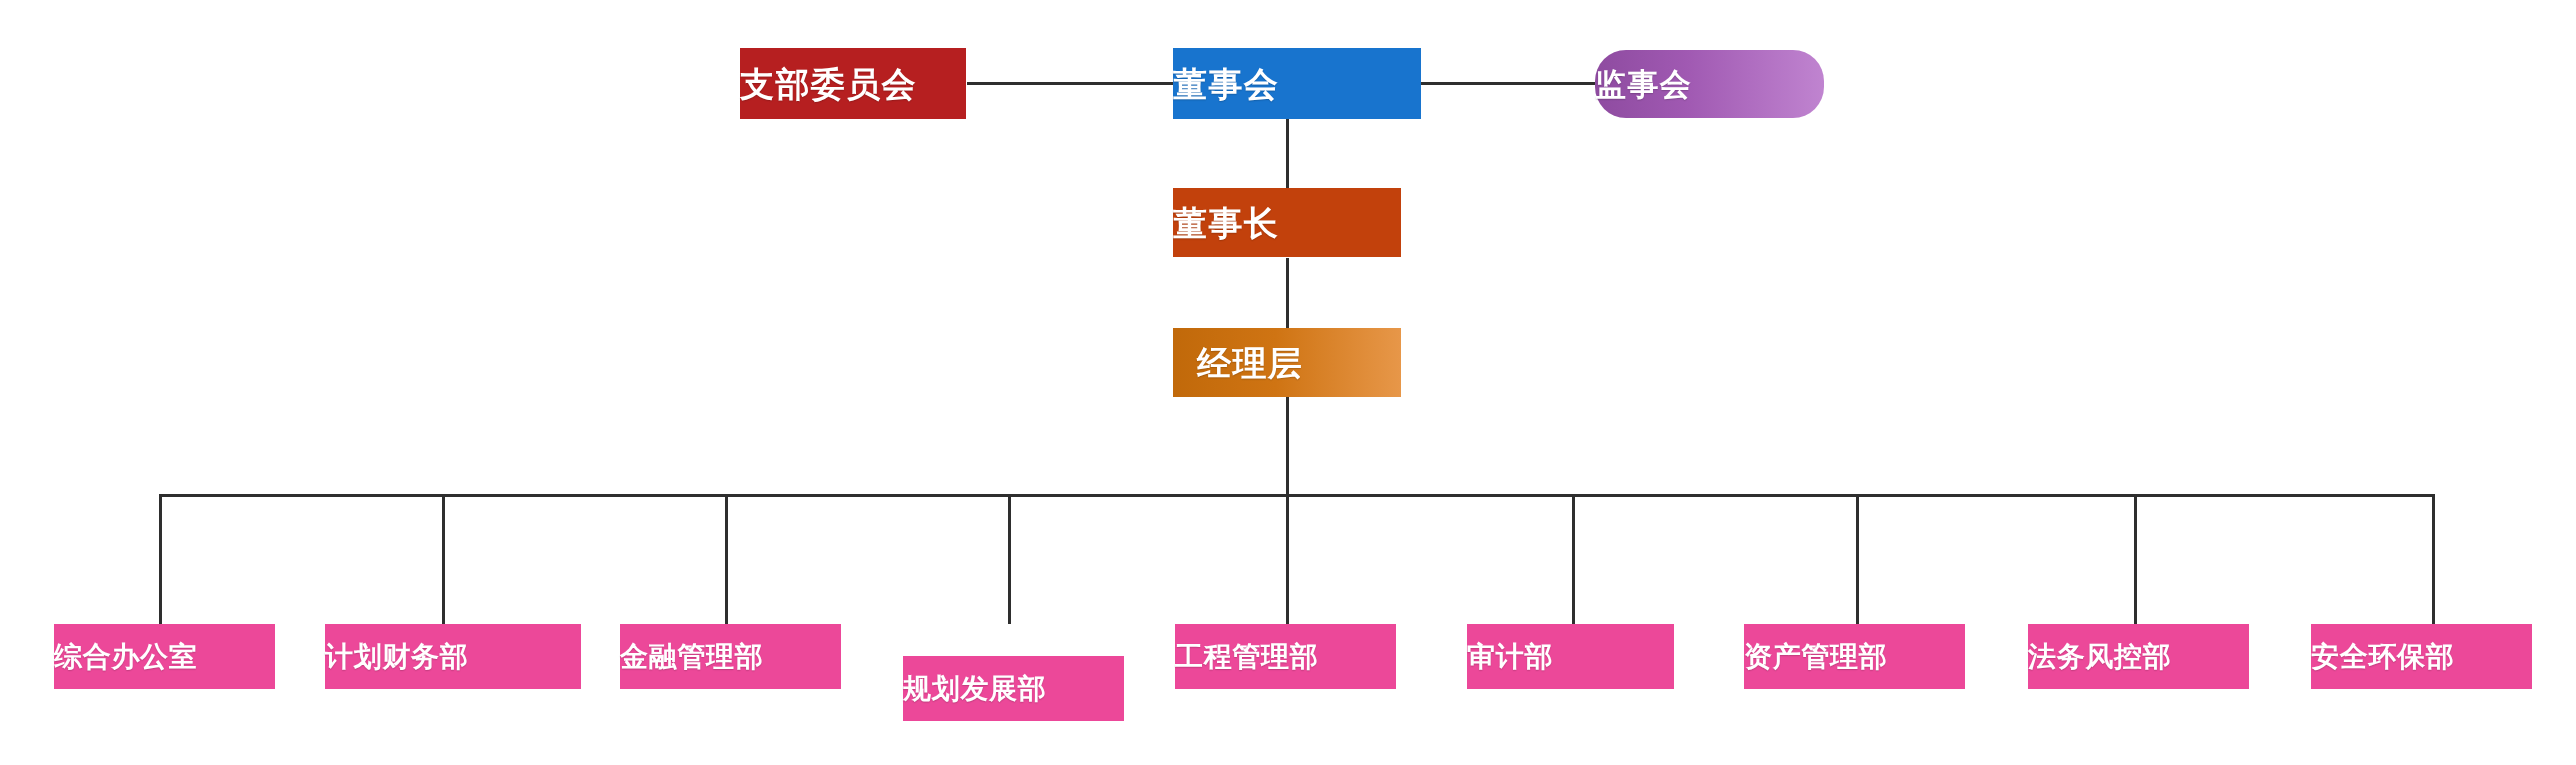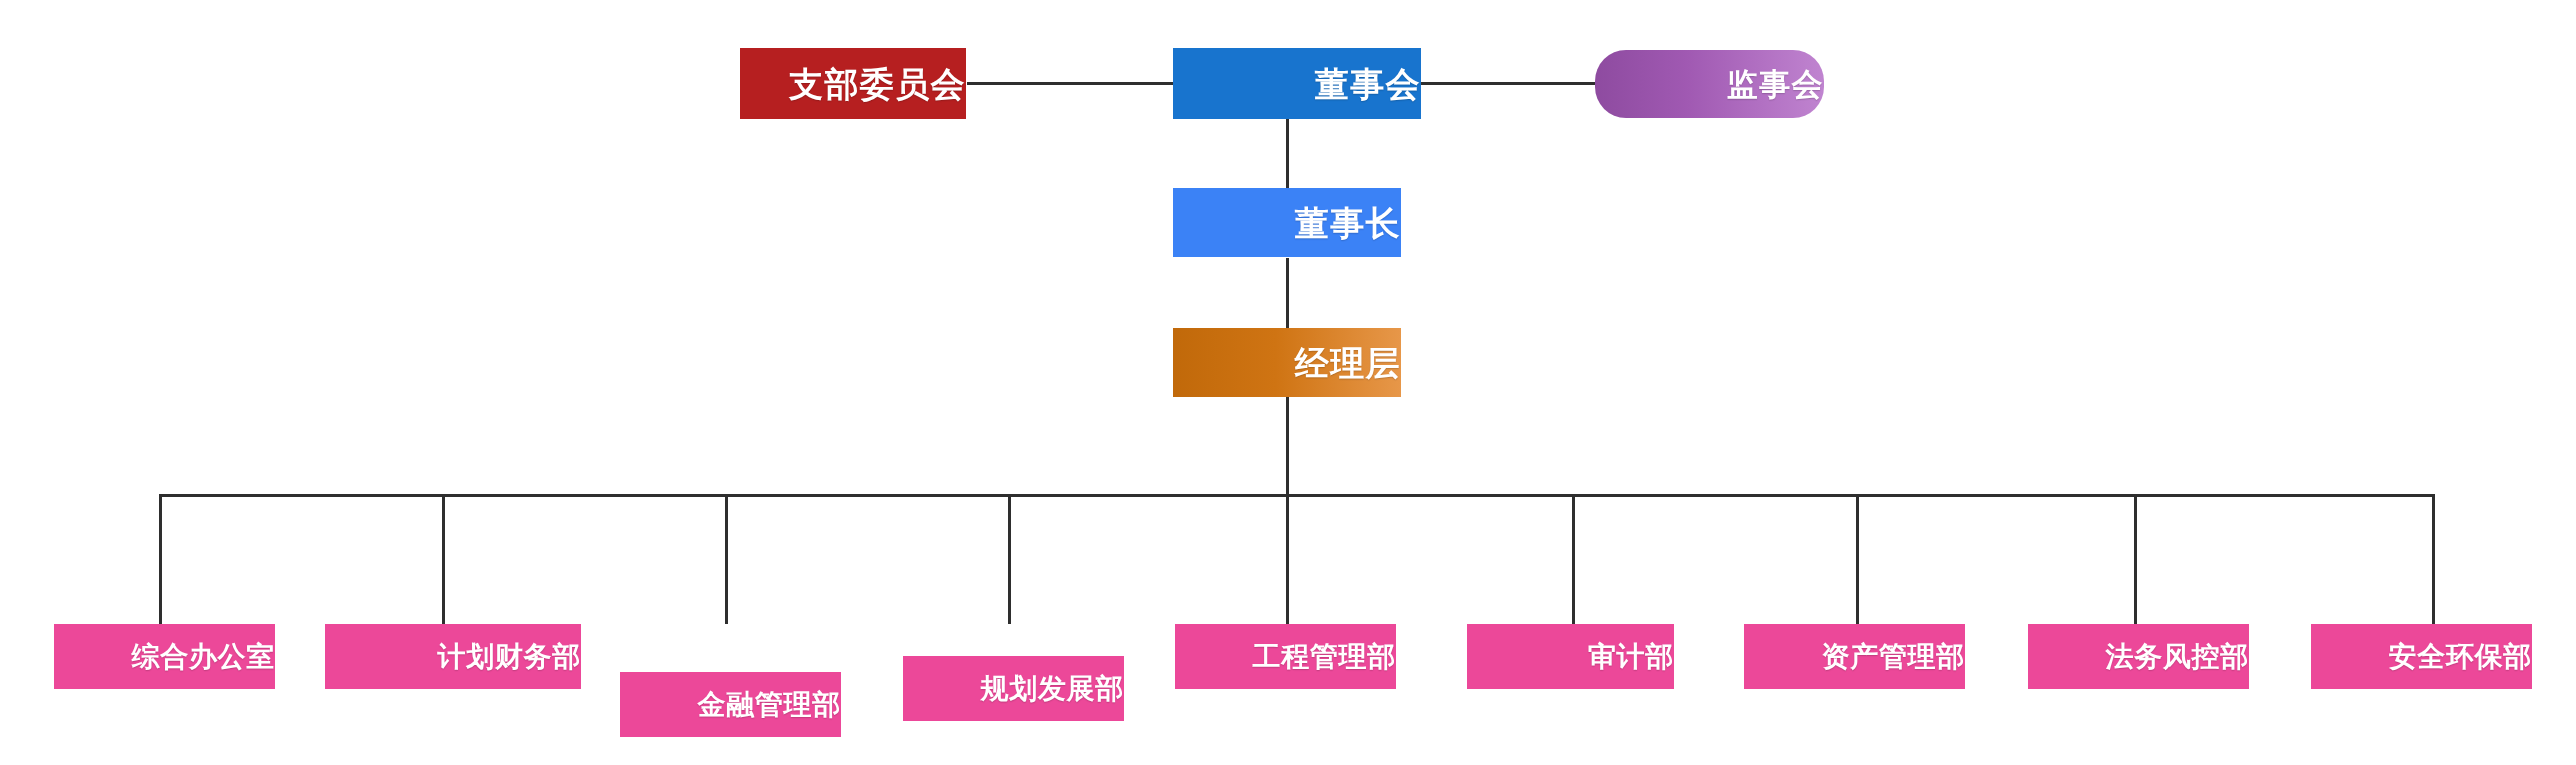--- a/index.html
+++ b/index.html
@@ -20,21 +20,21 @@
     height: 766px;
     background: #ffffff;
   }
 
   
   .node {
     position: absolute;
     box-sizing: border-box;
     display: flex;
     align-items: center;
-    justify-content: flex-end;
+    justify-content: flex-start;
     color: #ffffff;
     font-weight: bold;
     letter-spacing: 1.4px;
     white-space: nowrap;
     text-shadow: 0 0.7px 1.4px rgba(0,0,0,0.18);
     z-index: 5;
   }
 
   .node-label {
     display: block;
@@ -67,21 +67,21 @@
     font-size: 31px;
     border-radius: 31px;
   }
 
   
   .node--chairman {
     left: 1173px;
     top: 188px;
     width: 228px;
     height: 69px;
-    background: #3b82f6;
+    background: #c2410c;
     font-size: 34px;
   }
   .node--management {
     left: 1173px;
     top: 328px;
     width: 228px;
     height: 69px;
     background: linear-gradient(to right, #c1690a 0%, #cf7413 45%, #e79749 100%);
     font-size: 34px;
     padding-left: 24px;
@@ -153,21 +153,21 @@
   </div>
 
   <div class="node node--dept" style="left:54px; width:221px;">
     <span class="node-label">综合办公室</span>
   </div>
 
   <div class="node node--dept" style="left:325px; width:256px;">
     <span class="node-label">计划财务部</span>
   </div>
 
-  <div class="node node--dept" style="left:620px; width:221px;margin-top:48px;">
+  <div class="node node--dept" style="left:620px; width:221px;">
     <span class="node-label">金融管理部</span>
   </div>
 
   <div class="node node--dept" style="left:903px; width:221px;margin-top:32px;">
     <span class="node-label">规划发展部</span>
   </div>
 
   <div class="node node--dept" style="left:1175px; width:221px;font-family:Liberation Serif, serif;">
     <span class="node-label">工程管理部</span>
   </div>

